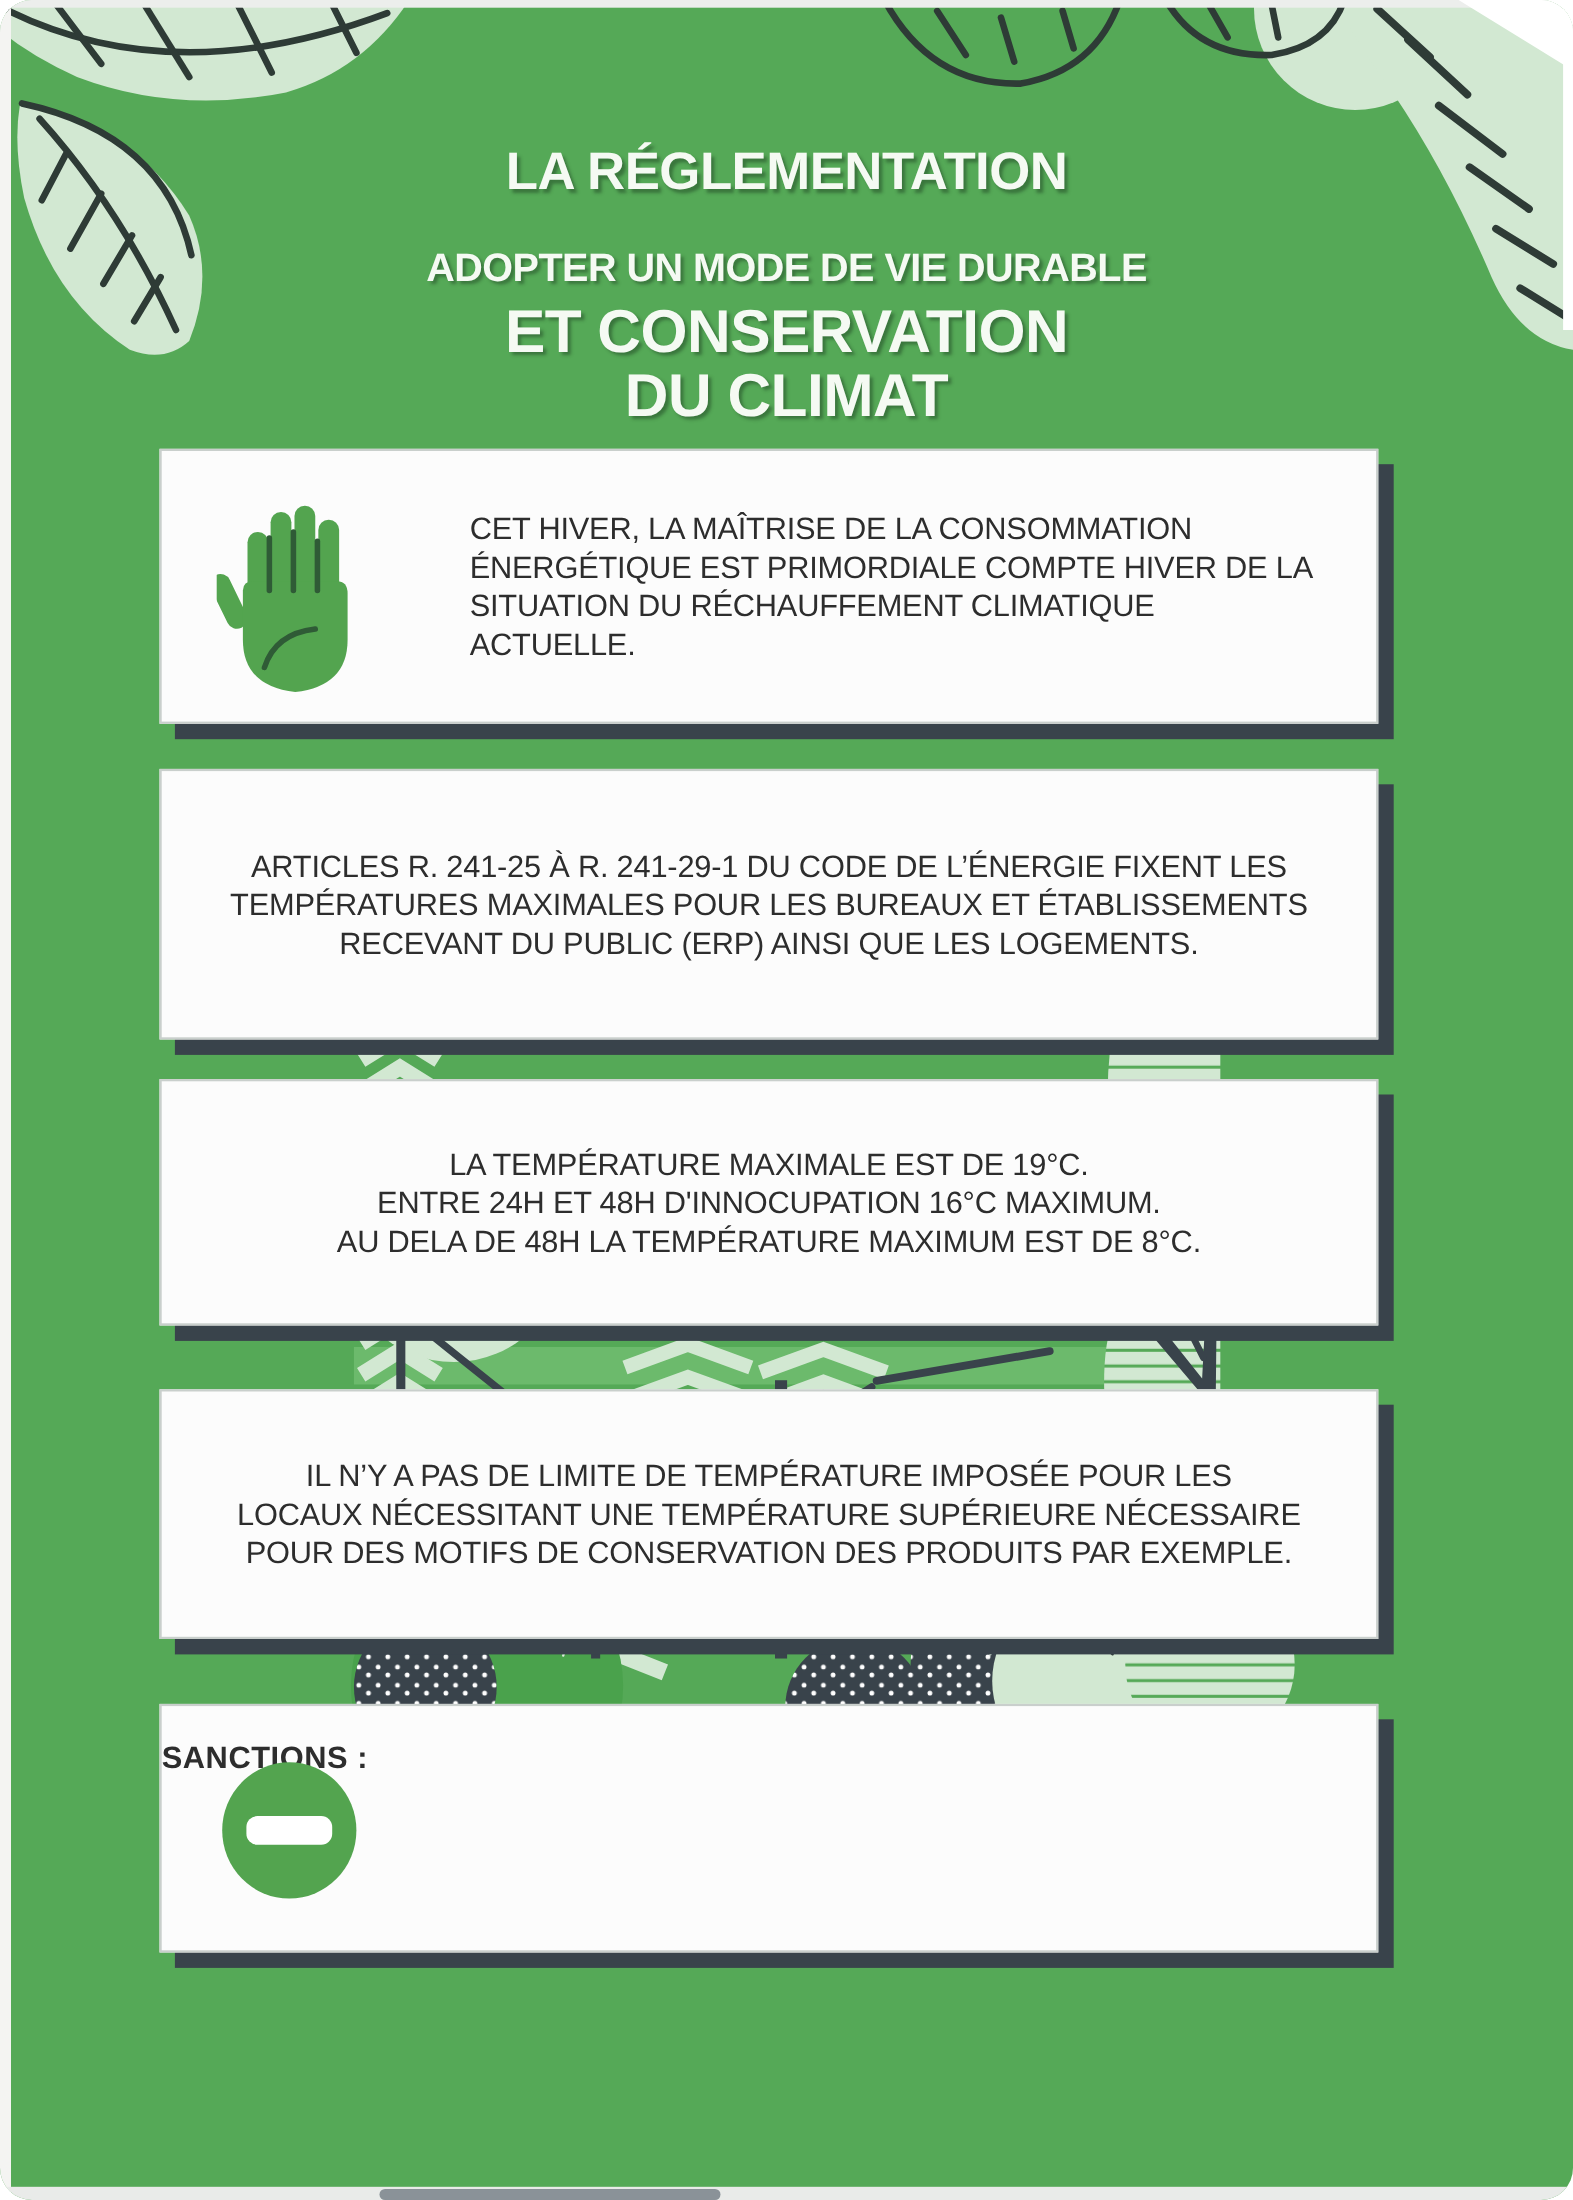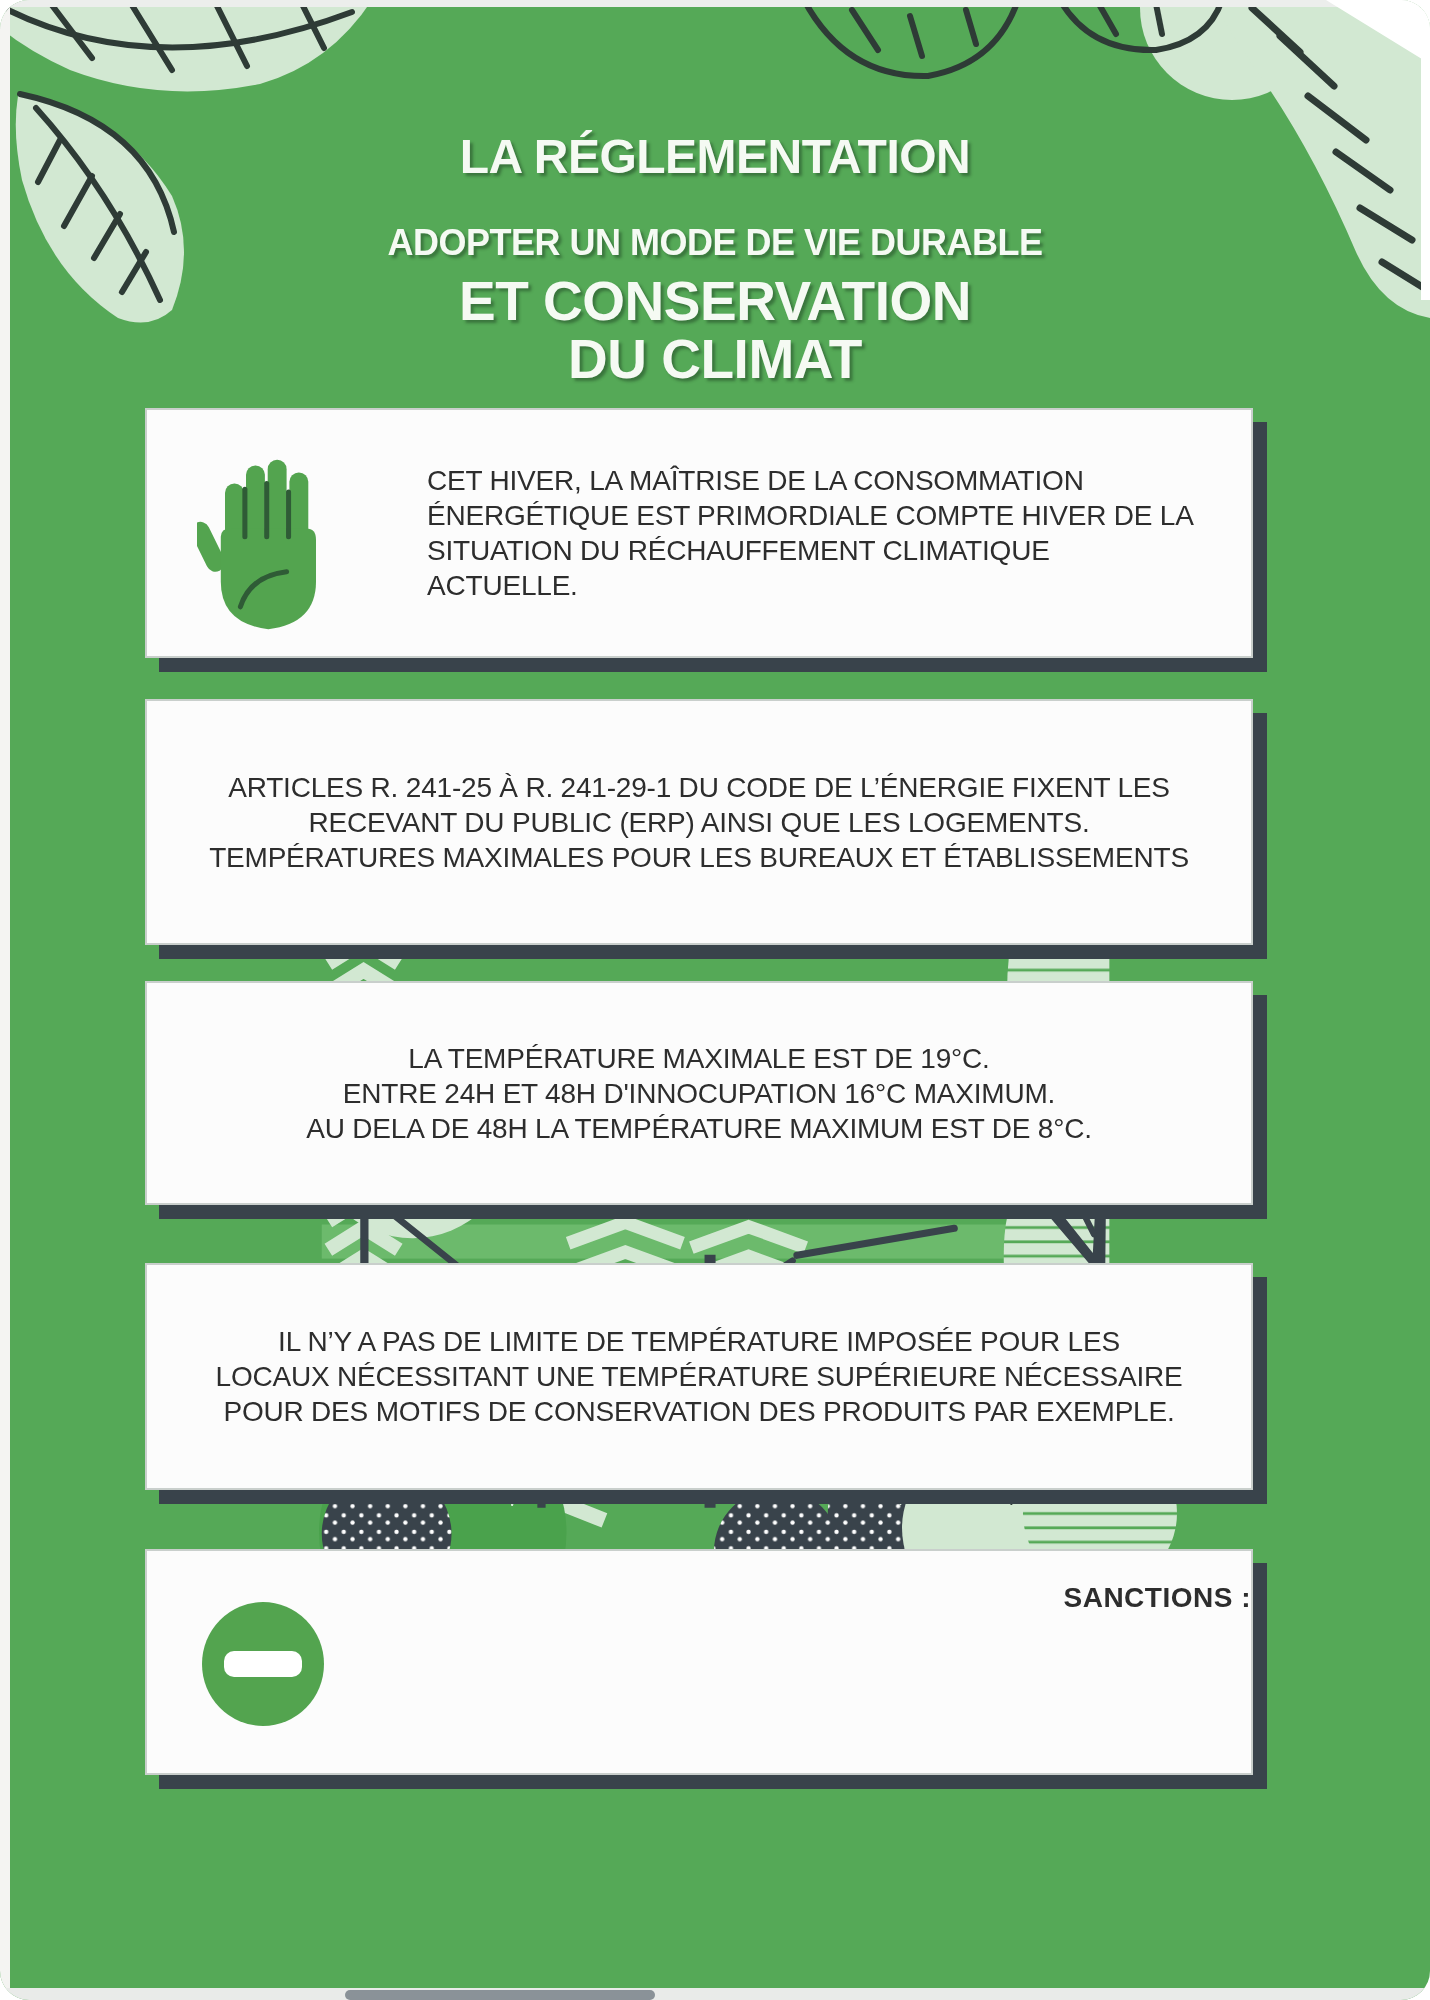--- a/index.html
+++ b/index.html
@@ -37,21 +37,21 @@
   .card-4{top:1263px;height:227px}
   .card-5{top:1549px;height:226px;justify-content:flex-start;padding-top:30px}
   .card-text{font-weight:normal;font-size:28px;line-height:35px;color:var(--text-dark);letter-spacing:-0.2px}
   .centered{text-align:center}
   .card-1 .text-block{padding-left:280px;padding-right:40px;text-align:left}
   .hand-wrap{position:absolute;left:50px;top:40px;width:140px;height:189px}
   .noentry{position:absolute;left:55px;top:51px;width:122px;height:124px;border-radius:50%;
     background:var(--icon-green);display:flex;align-items:center;justify-content:center}
   .noentry .bar{width:64%;height:21%;background:#ffffff;border-radius:10px}
   .sanctions-heading{font-weight:bold;font-size:28px;line-height:34px;color:var(--text-dark);
-    text-align:right;margin-bottom:16px;letter-spacing:0.5px}
+    text-align:left;margin-bottom:16px;letter-spacing:0.5px}
   
   .frame{position:absolute;z-index:30}
   .frame-left{left:0;top:0;width:10px;height:2000px;background:#f4f4f2}
   .frame-top{left:0;top:0;width:1430px;height:7px;background:#eceeec}
   .frame-right{right:0;top:0;width:9px;height:300px;background:#ffffff}
   .frame-corner{right:0;top:0;width:104px;height:64px;background:#ffffff;
     clip-path:polygon(100% 0,0 0,100% 100%)}
   .frame-bottom{left:0;top:1988px;width:1430px;height:12px;background:#e9ebe9}
   .scan-bar{position:absolute;left:345px;top:1990px;width:310px;height:10px;border-radius:6px;
     background:#8a9298;z-index:31}
@@ -183,22 +183,22 @@
       <div>CET HIVER, LA MAÎTRISE DE LA CONSOMMATION</div>
       <div>ÉNERGÉTIQUE EST PRIMORDIALE COMPTE HIVER DE LA</div>
       <div>SITUATION DU RÉCHAUFFEMENT CLIMATIQUE</div>
       <div>ACTUELLE.</div>
     </div>
   </div>
 
   <div class="card card-2">
     <div class="card-text centered">
       <div>ARTICLES R. 241-25 À R. 241-29-1 DU CODE DE L’ÉNERGIE FIXENT LES</div>
+      <div>TEMPÉRATURES MAXIMALES POUR LES BUREAUX ET ÉTABLISSEMENTS</div>
       <div>RECEVANT DU PUBLIC (ERP) AINSI QUE LES LOGEMENTS.</div>
-      <div>TEMPÉRATURES MAXIMALES POUR LES BUREAUX ET ÉTABLISSEMENTS</div>
     </div>
   </div>
 
   <div class="card card-3">
     <div class="card-text centered">
       <div>LA TEMPÉRATURE MAXIMALE EST DE 19°C.</div>
       <div>ENTRE 24H ET 48H D'INNOCUPATION 16°C MAXIMUM.</div>
       <div>AU DELA DE 48H LA TEMPÉRATURE MAXIMUM EST DE 8°C.</div>
     </div>
   </div>

